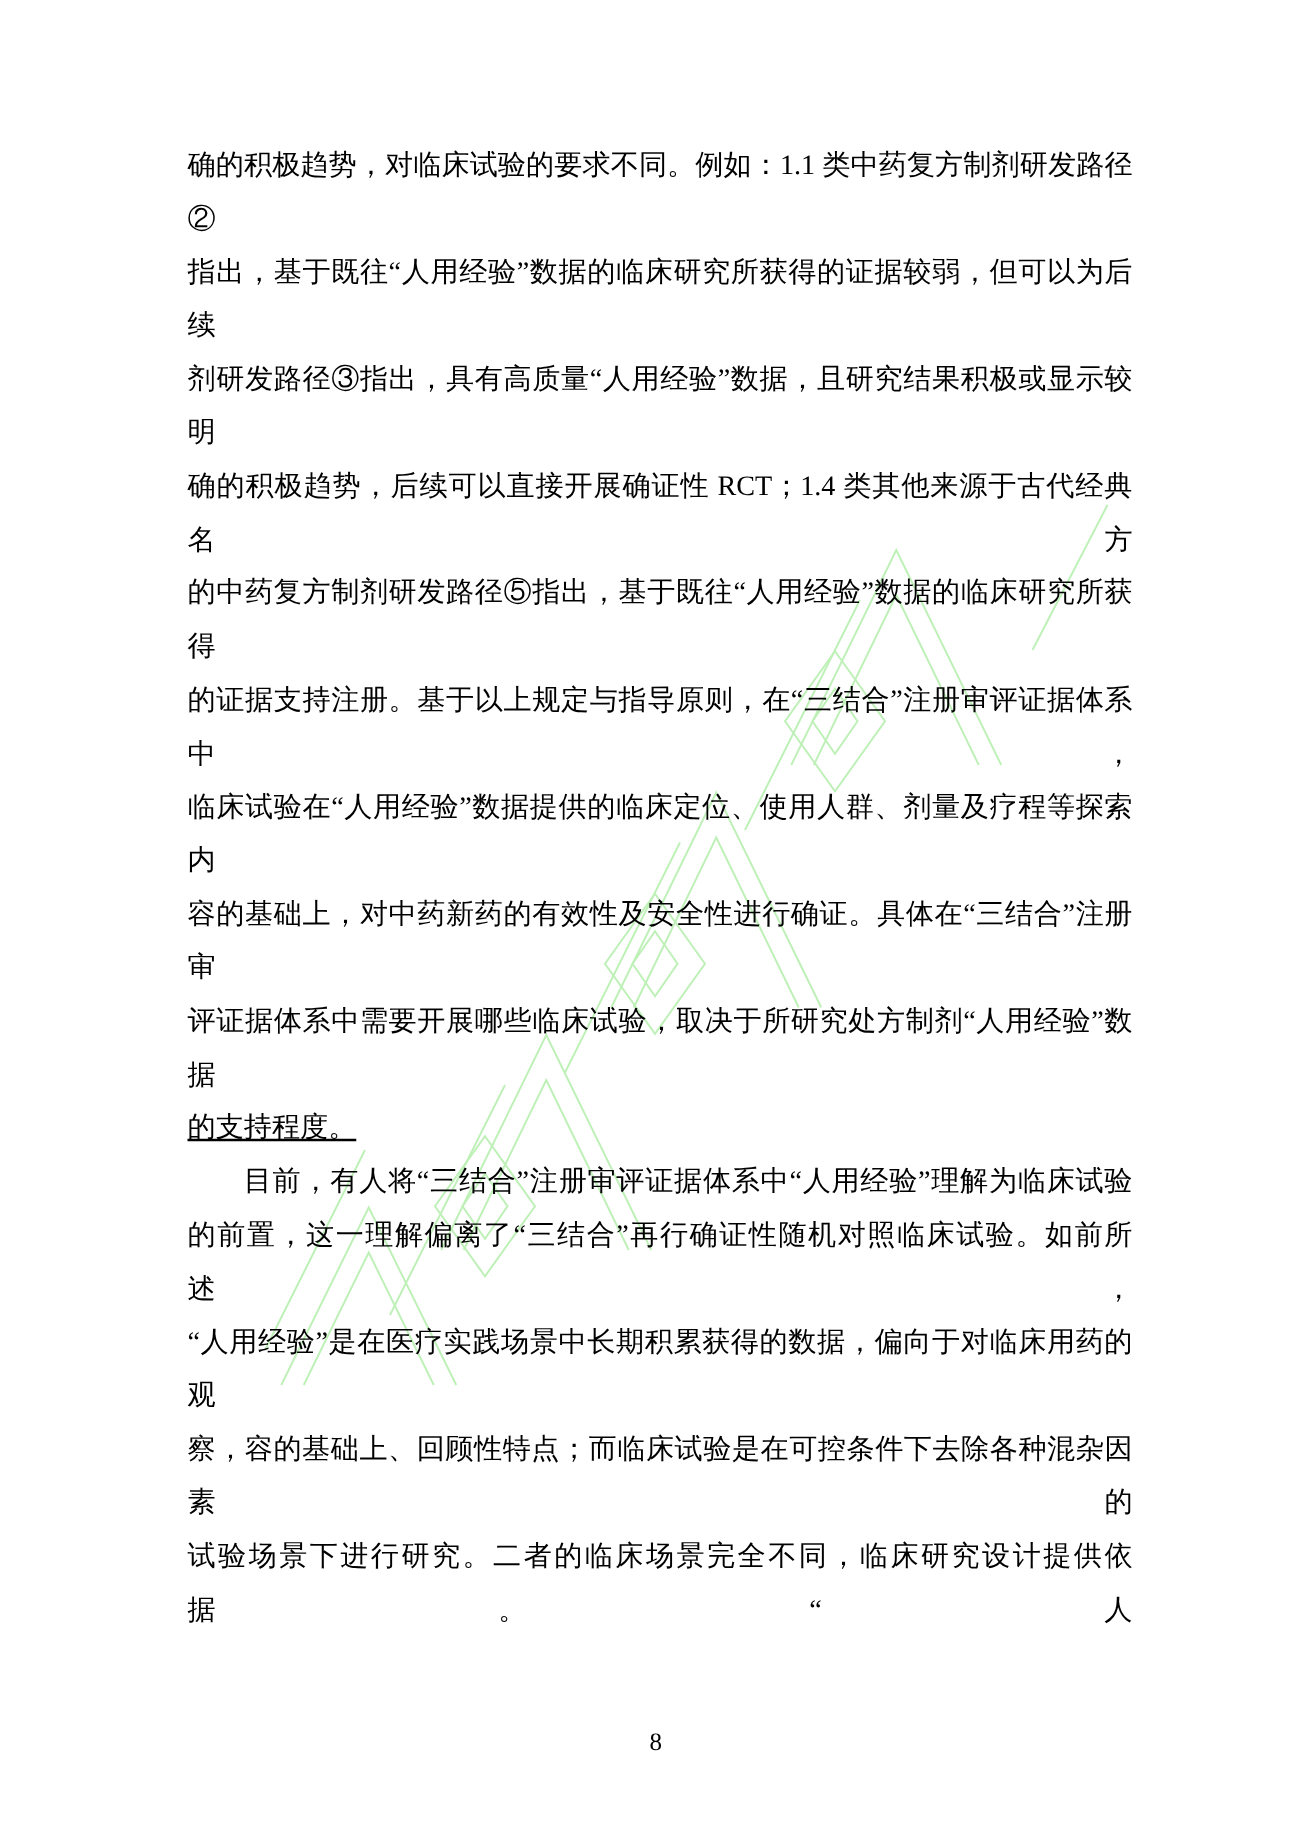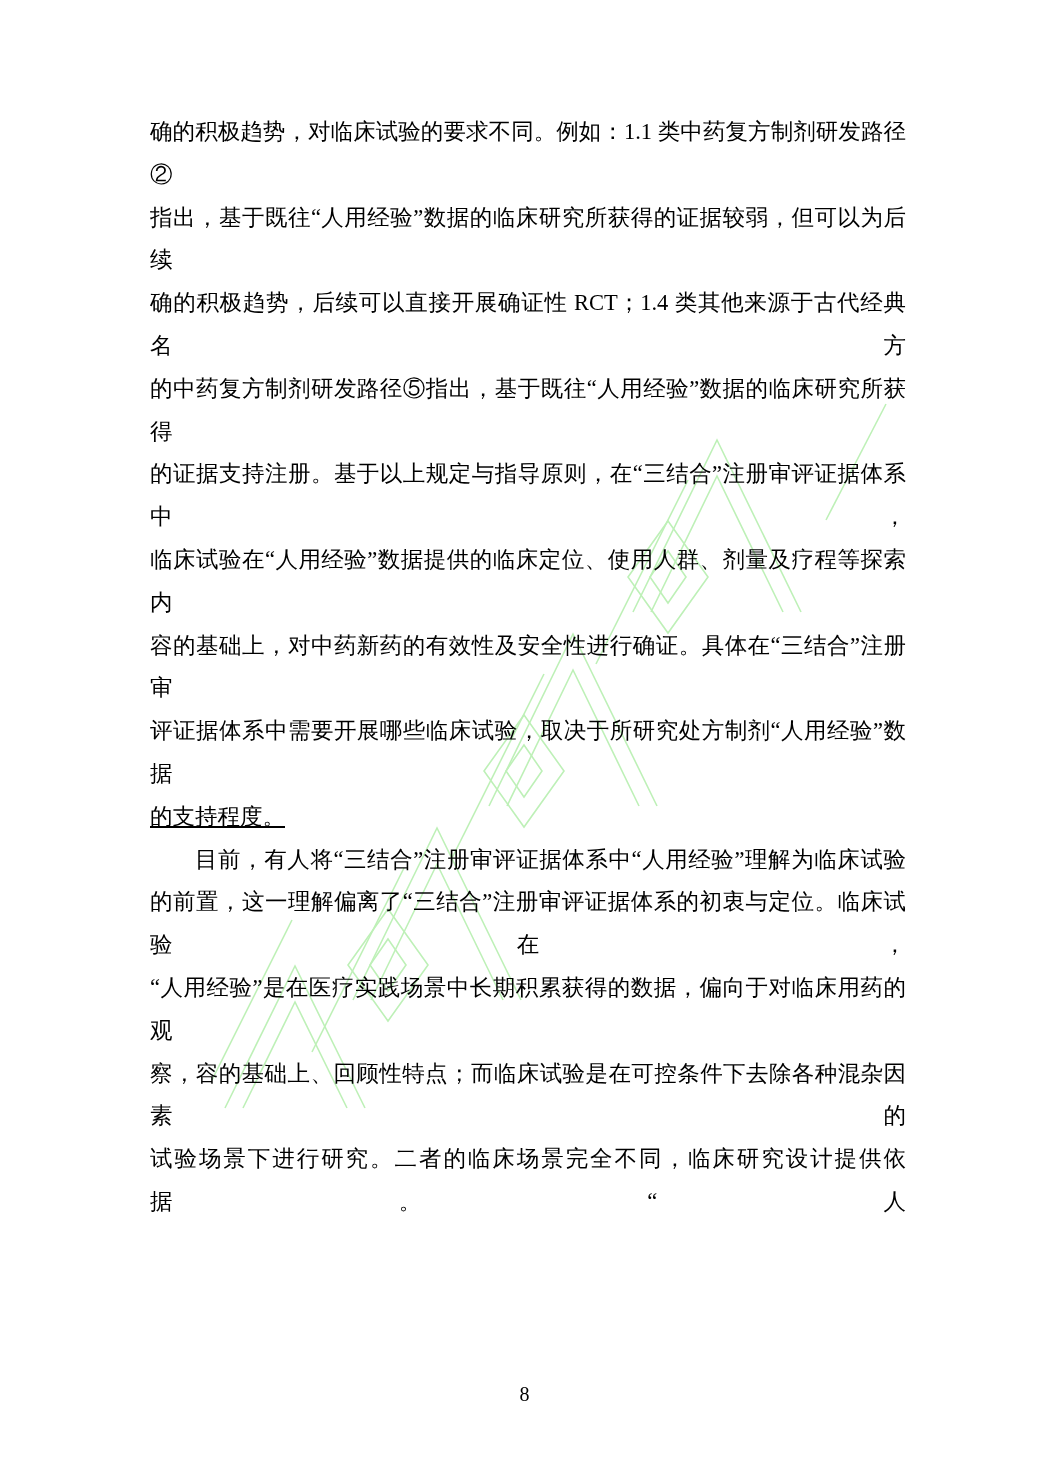--- a/index.html
+++ b/index.html
@@ -69,31 +69,32 @@
       <path d="M225 1108 L295 966 L365 1108"></path>
       <path d="M243 1108 L295 1002 L347 1108"></path>
       <path d="M212 1080 L292 920"></path>
     </g>
   </svg>
 
   <div class="content">
       <div class="para">
         <div class="line"><span>确的积极趋势，对临床试验的要求不同。例如：1.1 类中药复方制剂研发路径②</span></div>
         <div class="line"><span>指出，基于既往“人用经验”数据的临床研究所获得的证据较弱，但可以为后续</span></div>
+        <div class="line"><span>剂研发路径③指出，具有高质量“人用经验”数据，且研究结果积极或显示较明</span></div>
         <div class="line"><span>确的积极趋势，后续可以直接开展确证性 RCT；1.4 类其他来源于古代经典名方</span></div>
         <div class="line"><span>的中药复方制剂研发路径⑤指出，基于既往“人用经验”数据的临床研究所获得</span></div>
         <div class="line"><span>的证据支持注册。基于以上规定与指导原则，在“三结合”注册审评证据体系中，</span></div>
         <div class="line"><span>临床试验在“人用经验”数据提供的临床定位、使用人群、剂量及疗程等探索内</span></div>
         <div class="line"><span>容的基础上，对中药新药的有效性及安全性进行确证。具体在“三结合”注册审</span></div>
         <div class="line"><span>评证据体系中需要开展哪些临床试验，取决于所研究处方制剂“人用经验”数据</span></div>
         <div class="line no-just"><span>的支持程度。</span></div>
       </div>
       <div class="para">
         <div class="line indent"><span>目前，有人将“三结合”注册审评证据体系中“人用经验”理解为临床试验</span></div>
-        <div class="line"><span>的前置，这一理解偏离了“三结合”注册审评证据体系的初衷与定位。临床试验在，</span></div>
+        <div class="line"><span>的前置，这一理解偏离了“三结合”再行确证性随机对照临床试验。如前所述，</span></div>
         <div class="line"><span>“人用经验”是在医疗实践场景中长期积累获得的数据，偏向于对临床用药的观</span></div>
         <div class="line"><span>察，容的基础上、回顾性特点；而临床试验是在可控条件下去除各种混杂因素的</span></div>
         <div class="line"><span>试验场景下进行研究。二者的临床场景完全不同，临床研究设计提供依据。“人</span></div>
       </div>
     </div>
 
   <div class="page-number">8</div>
 </div>
 
 </body></html>

